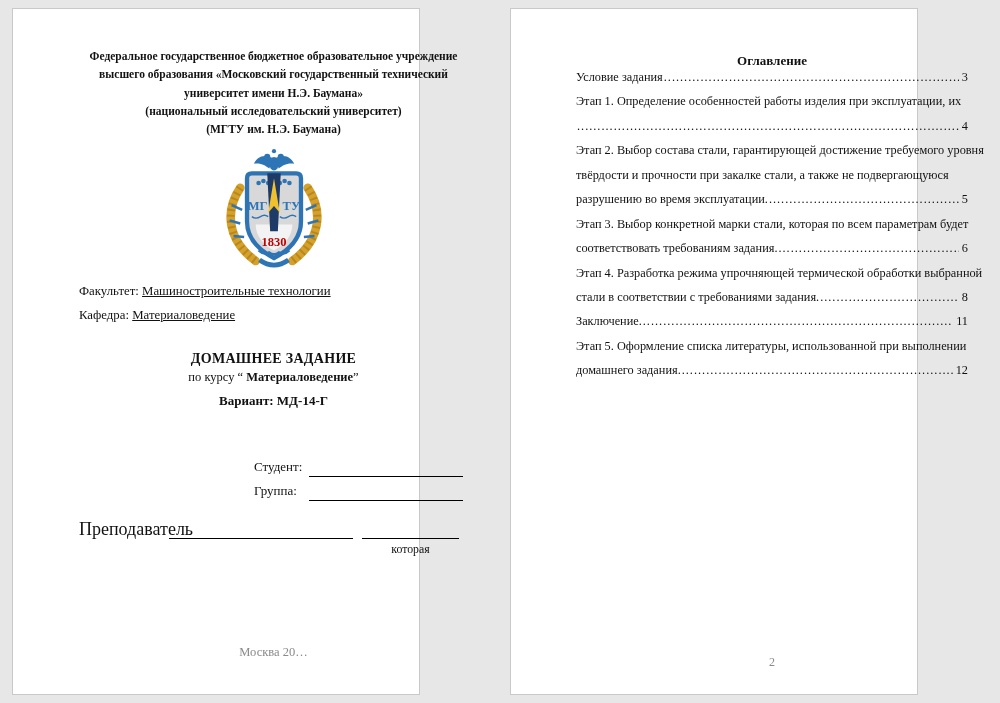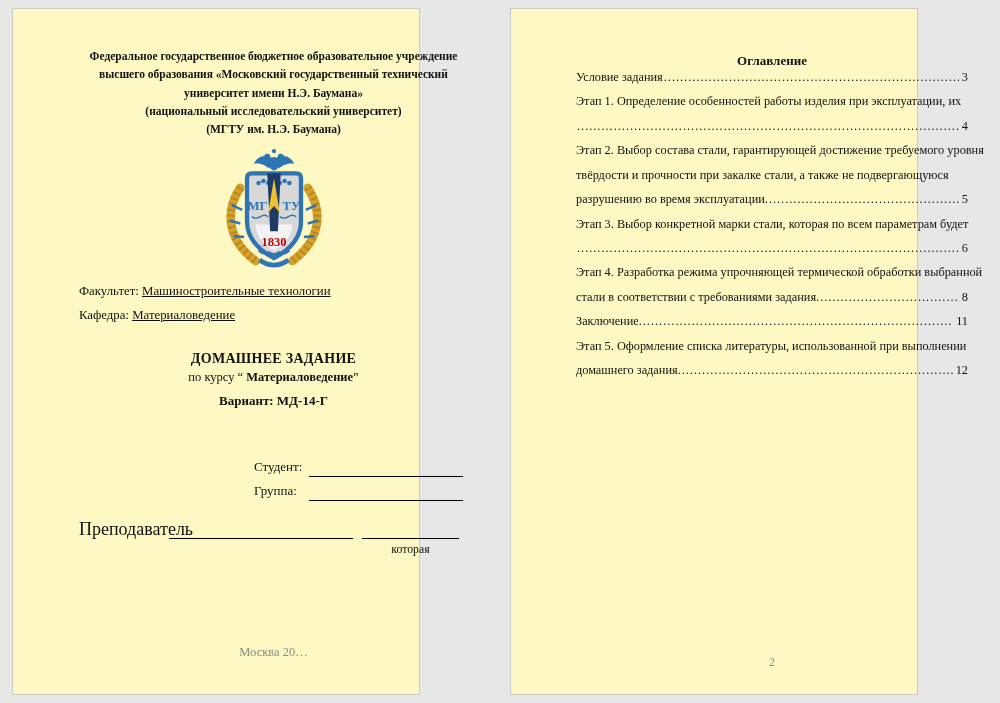--- a/index.html
+++ b/index.html
@@ -9,21 +9,21 @@
     font-family: "Liberation Serif", "DejaVu Serif", serif;
     color: #111;
     position: relative;
     overflow: hidden;
   }
   .page {
     position: absolute;
     top: 8px;
     width: 408px;
     height: 687px;
-    background: #fef9c3;
+    background: #ffffff;
     border: 1px solid #c9c9c9;
   }
   .page-left  { left: 12px; }
   .page-right { left: 510px; }
 
   
   .univ-header {
     position: absolute; top: 38px; left: 66px; width: 389px;
     text-align: center; font-weight: bold;
     font-size: 11.5px; line-height: 18.3px;
@@ -60,21 +60,21 @@
   
   .toc-title {
     position: absolute; top: 44px; left: 65px; width: 392px;
     text-align: center; font-weight: bold; font-size: 13px; font-family: Liberation Serif, serif;
   }
   .toc {
     position: absolute; top: 56px; left: 65px; width: 392px;
     font-size: 12.3px;
   }
   .toc-line {
-    display: flex; align-items: flex-end;
+    display: flex; align-items: center;
     line-height: 24.45px; height: 24.45px;
     white-space: nowrap;
   }
   .toc-text { white-space: nowrap; }
   .toc-dots {
     flex: 1; overflow: hidden; white-space: nowrap;
     margin: 0 3px 0 1px; letter-spacing: 1px; min-width: 0;
   }
   .toc-num { white-space: nowrap; }
   .page-number {
@@ -204,20 +204,21 @@
           <span class="toc-text">разрушению во время эксплуатации.</span>
           <span class="toc-dots">........................................................................................................................................................................................................</span>
           <span class="toc-num">5</span>
         </div>
       </div>
       <div>
         <div class="toc-line">
           <span class="toc-text">Этап 3. Выбор конкретной марки стали, которая по всем параметрам будет</span>
         </div>
         <div class="toc-line">
+          <span class="toc-text">соответствовать требованиям задания.</span>
           <span class="toc-dots">........................................................................................................................................................................................................</span>
           <span class="toc-num">6</span>
         </div>
       </div>
       <div>
         <div class="toc-line">
           <span class="toc-text">Этап 4. Разработка режима упрочняющей термической обработки выбранной</span>
         </div>
         <div class="toc-line">
           <span class="toc-text">стали в соответствии с требованиями задания.</span>

